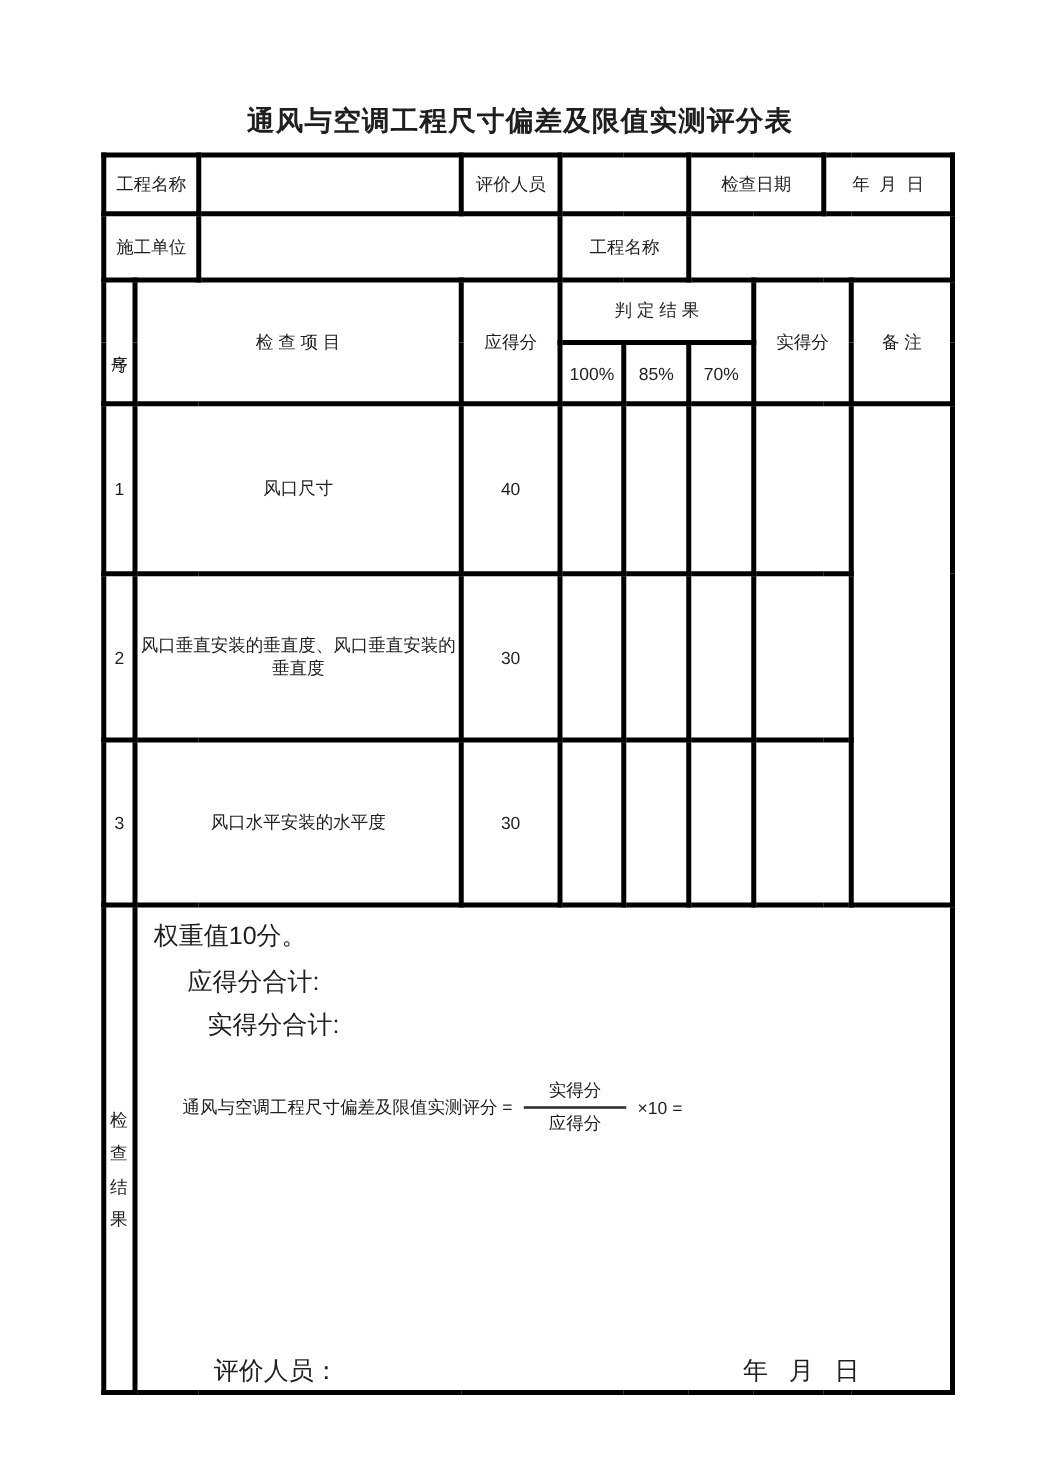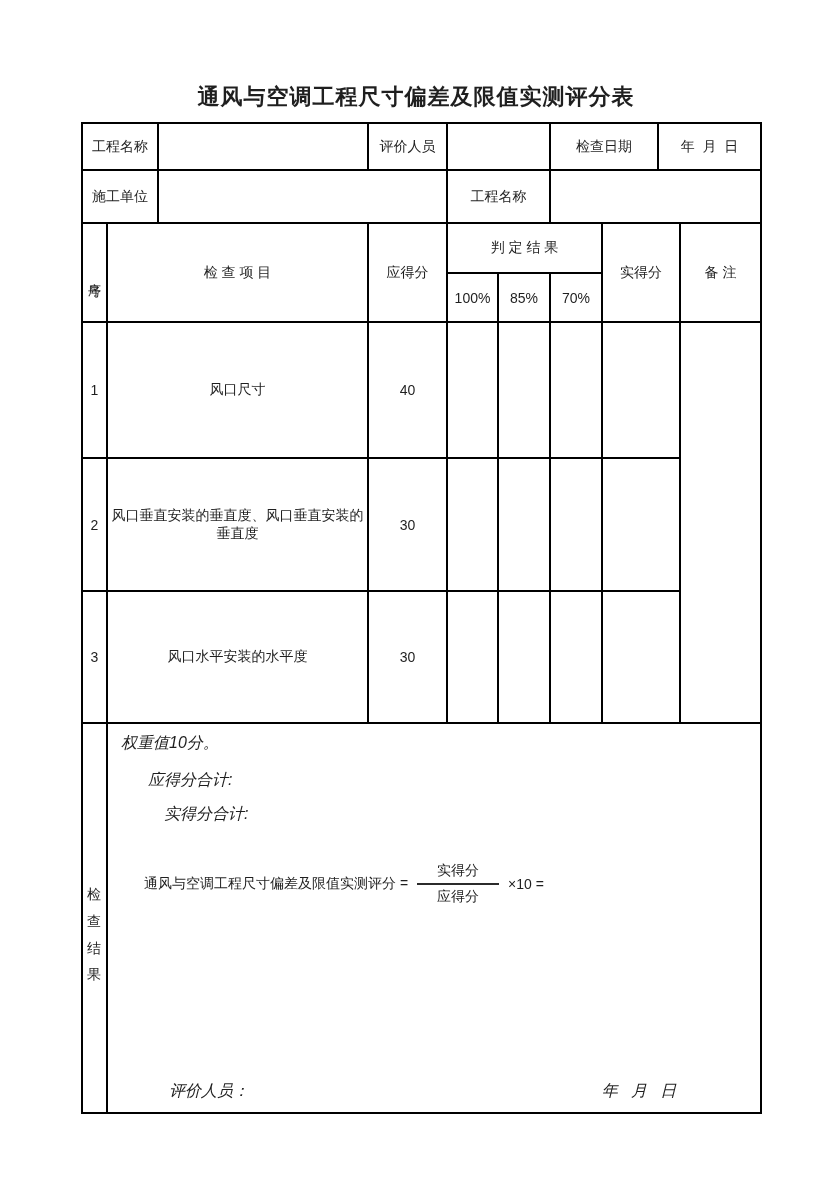--- a/index.html
+++ b/index.html
@@ -11,33 +11,33 @@
   }
   .title {
     position:absolute; top:82px; left:0; width:832px;
     text-align:center; font-size:22px; font-weight:bold; letter-spacing:1px;
   }
   table.form {
     position:absolute; left:81px; top:122px; width:679px;
     border-collapse:collapse; table-layout:fixed;
   }
   table.form td {
-    border:2px solid #000000; font-size:14px; text-align:center;
+    border:4px solid #000000; font-size:14px; text-align:center;
     vertical-align:middle; padding:1px 2px; overflow:hidden;
   }
   td.num { font-size:13px; }
   .ws-pre { white-space:pre; }
   .vtext {
     display:inline-block; writing-mode:vertical-lr; text-orientation:upright;
     line-height:1;
   }
   .vtext.serial { font-size:13px; letter-spacing:3px; }
   .vtext.result-label { font-size:14px; letter-spacing:27px; padding-top:27px; }
   td.result-cell { position:relative; text-align:left; }
-  .rc-item { position:absolute; font-size:16px; white-space:pre;font-style:italic; }
+  .rc-item { position:absolute; font-size:20px; white-space:pre; }
   .weight-note   { left:13px;  top:9px;  }
   .due-total     { left:40px;  top:46px; }
   .actual-total  { left:56px;  top:80px; }
   .evaluator     { left:17px;  top:357px;margin-left:44px; }
   .result-date   { left:421px; top:357px; width:220px; text-align:center; }
   .formula {
     position:absolute; left:36px; top:138px;
     display:flex; align-items:center; gap:9px; font-size:14px; white-space:pre;text-align:center;
   }
   .fraction { display:inline-flex; flex-direction:column; align-items:center; }

